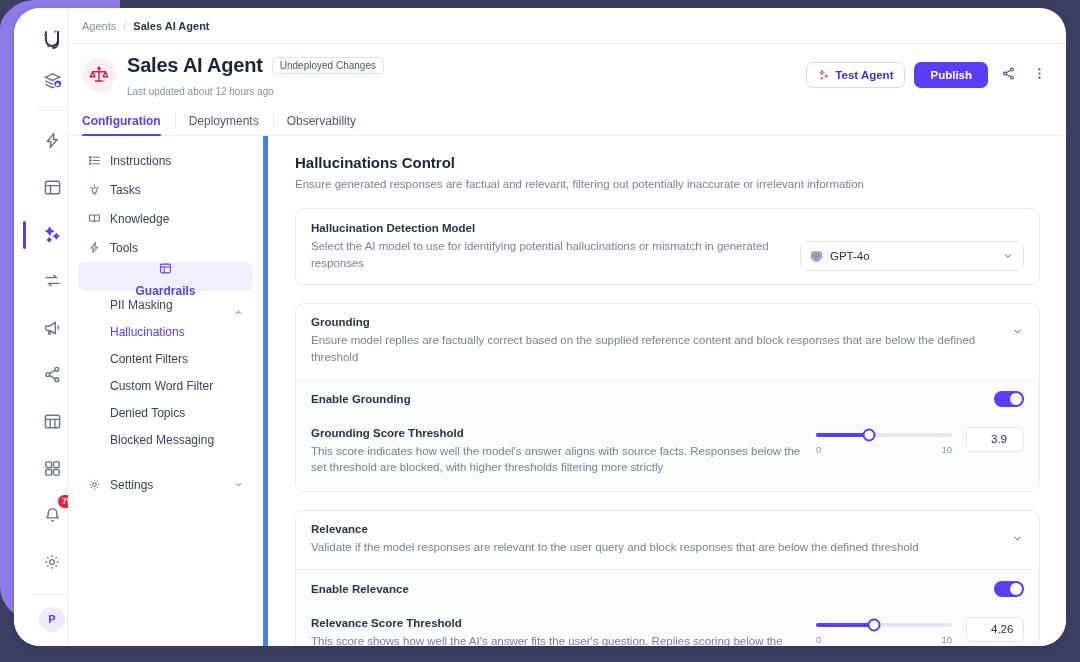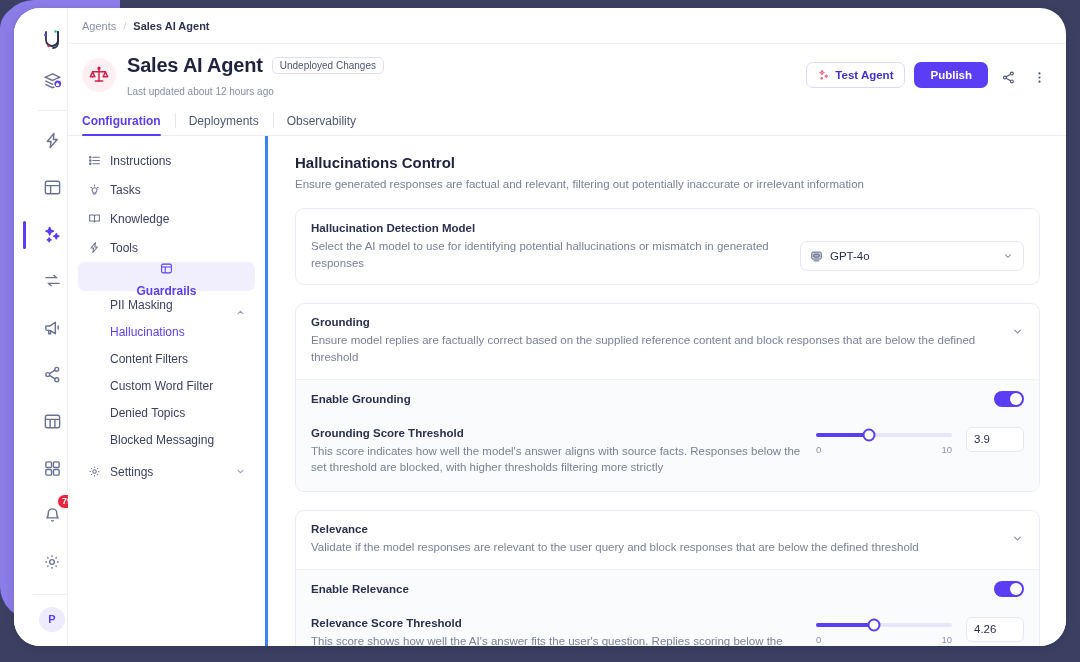--- a/index.html
+++ b/index.html
@@ -84,21 +84,21 @@
     display: flex; align-items: center; justify-content: center; flex: none;
   }
   .title-block { margin-left: 11px; }
   .title-row { display: flex; align-items: center; gap: 9px; }
   .page-title { font-size: 20px; font-weight: bold; color: #1f2340; letter-spacing: -.2px; }
   .chip {
     border: 1px solid #dfe2ed; border-radius: 5px; padding: 2px 7px;
     font-size: 10px; color: #4d5474; background: #fff; white-space: nowrap;
   }
   .subtitle { font-size: 10px; color: #868ca8; margin-top: 9px; }
-  .head-actions { margin-left: auto; display: flex; align-items: flex-end; gap: 9px; }
+  .head-actions { margin-left: auto; display: flex; align-items: flex-start; gap: 9px; }
   .btn-ghost {
     display: flex; align-items: center; gap: 5px;
     border: 1px solid #ddd8fb; background: #fff; color: #4231c9;
     border-radius: 7px; padding: 6px 11px; font-size: 11.5px; font-weight: bold;
     cursor: pointer;
   }
   .btn-primary {
     background: #5b3df5; color: #fff; border: none;
     border-radius: 7px; padding: 7px 16px; font-size: 11.5px; font-weight: bold;
     cursor: pointer;
@@ -126,21 +126,21 @@
   .tab.active { color: #5b3df5; font-weight: bold; }
   .tab.active::after {
     content: ""; position: absolute; left: 0; right: 14px; bottom: -1px;
     height: 2px; background: #5b3df5; border-radius: 2px;
   }
   .tab.active:first-child::after { left: 0; }
 
   
   .cfg-side {
     position: absolute; left: 54px; top: 128px; width: 200px; bottom: 0;
-    border-right: 3px solid #3b82f6; padding: 10px 10px 0 10px;
+    border-right: 5px solid #3b82f6; padding: 10px 10px 0 10px;
     background: #fff;
   }
   .nav-item {
     display: flex; align-items: center; gap: 9px; height: 29px;
     padding: 0 9px; border-radius: 7px; cursor: pointer;
     font-size: 12px; color: #3b4163;
   }
   .nav-item.sel { background: #f1eefe; color: #5b3df5; font-weight: bold; flex-direction: column; }
   .nav-ico { width: 14px; height: 14px; display:flex; align-items:center; justify-content:center; color: #7c melhores; }
   .nav-ico { color: #6b7192; }
@@ -203,21 +203,21 @@
   .track-box { width: 136px; position: relative; flex: none; }
   .track { position: relative; height: 4px; border-radius: 3px; background: #e7e4fb; }
   .track .fill { position: absolute; left: 0; top: 0; bottom: 0; background: #5b3df5; border-radius: 3px; }
   .thumb {
     position: absolute; top: 50%; width: 13px; height: 13px; border-radius: 50%;
     background: #fff; border: 2px solid #5b3df5; transform: translate(-50%, -50%);
   }
   .ticks { display: flex; justify-content: space-between; margin-top: 7px; font-size: 9.5px; color: #8a90ab; }
   .num-box {
     width: 58px; height: 25px; border: 1px solid #e4e7f0; border-radius: 6px;
-    background: #fff; display: flex; align-items: center; padding-left: 7px;
+    background: #fff; display: flex; align-items: center; padding-left: 24px;
     font-size: 11.5px; color: #2b3050; margin-top: -6px; flex: none;
   }
 </style>
 </head>
 <body>
 
 <div id="root">
   <div class="frame-bg"></div>
   <div class="purple-backdrop"></div>
   <div class="purple-strip"></div>
@@ -427,21 +427,21 @@
               <path d="M4.5 9.8 8 6.3l3.5 3.5"></path>
             </svg>
         </span>
       </div>
       <div class="sub-item">PII Masking</div>
       <div class="sub-item sel">Hallucinations</div>
       <div class="sub-item">Content Filters</div>
       <div class="sub-item">Custom Word Filter</div>
       <div class="sub-item">Denied Topics</div>
       <div class="sub-item">Blocked Messaging</div>
-      <div class="nav-item" style="margin-top:4px">
+      <div class="nav-item" style="margin-top:17px">
         <span class="nav-ico">
           <svg width="13" height="13" viewBox="0 0 16 16" fill="none" stroke="currentColor" stroke-width="1.3">
               <circle cx="8" cy="8" r="2.1"></circle>
               <path d="M8 2v1.4M8 12.6V14M14 8h-1.4M3.4 8H2M12.2 3.8l-1 1M4.8 11.2l-1 1M12.2 12.2l-1-1M4.8 4.8l-1-1"></path>
             </svg>
         </span>
         <span>Settings</span>
         <span class="nav-chev">
           <svg width="11" height="11" viewBox="0 0 16 16" fill="none" stroke="currentColor" stroke-width="1.5" stroke-linecap="round">
               <path d="M4.5 6.3 8 9.8l3.5-3.5"></path>

